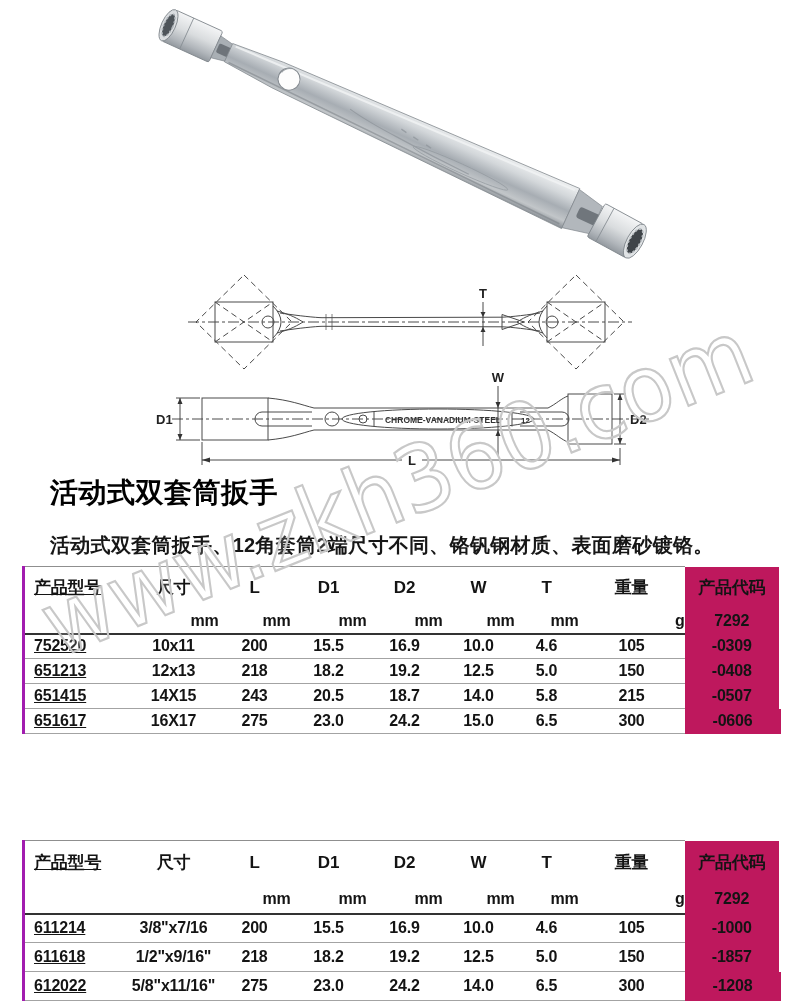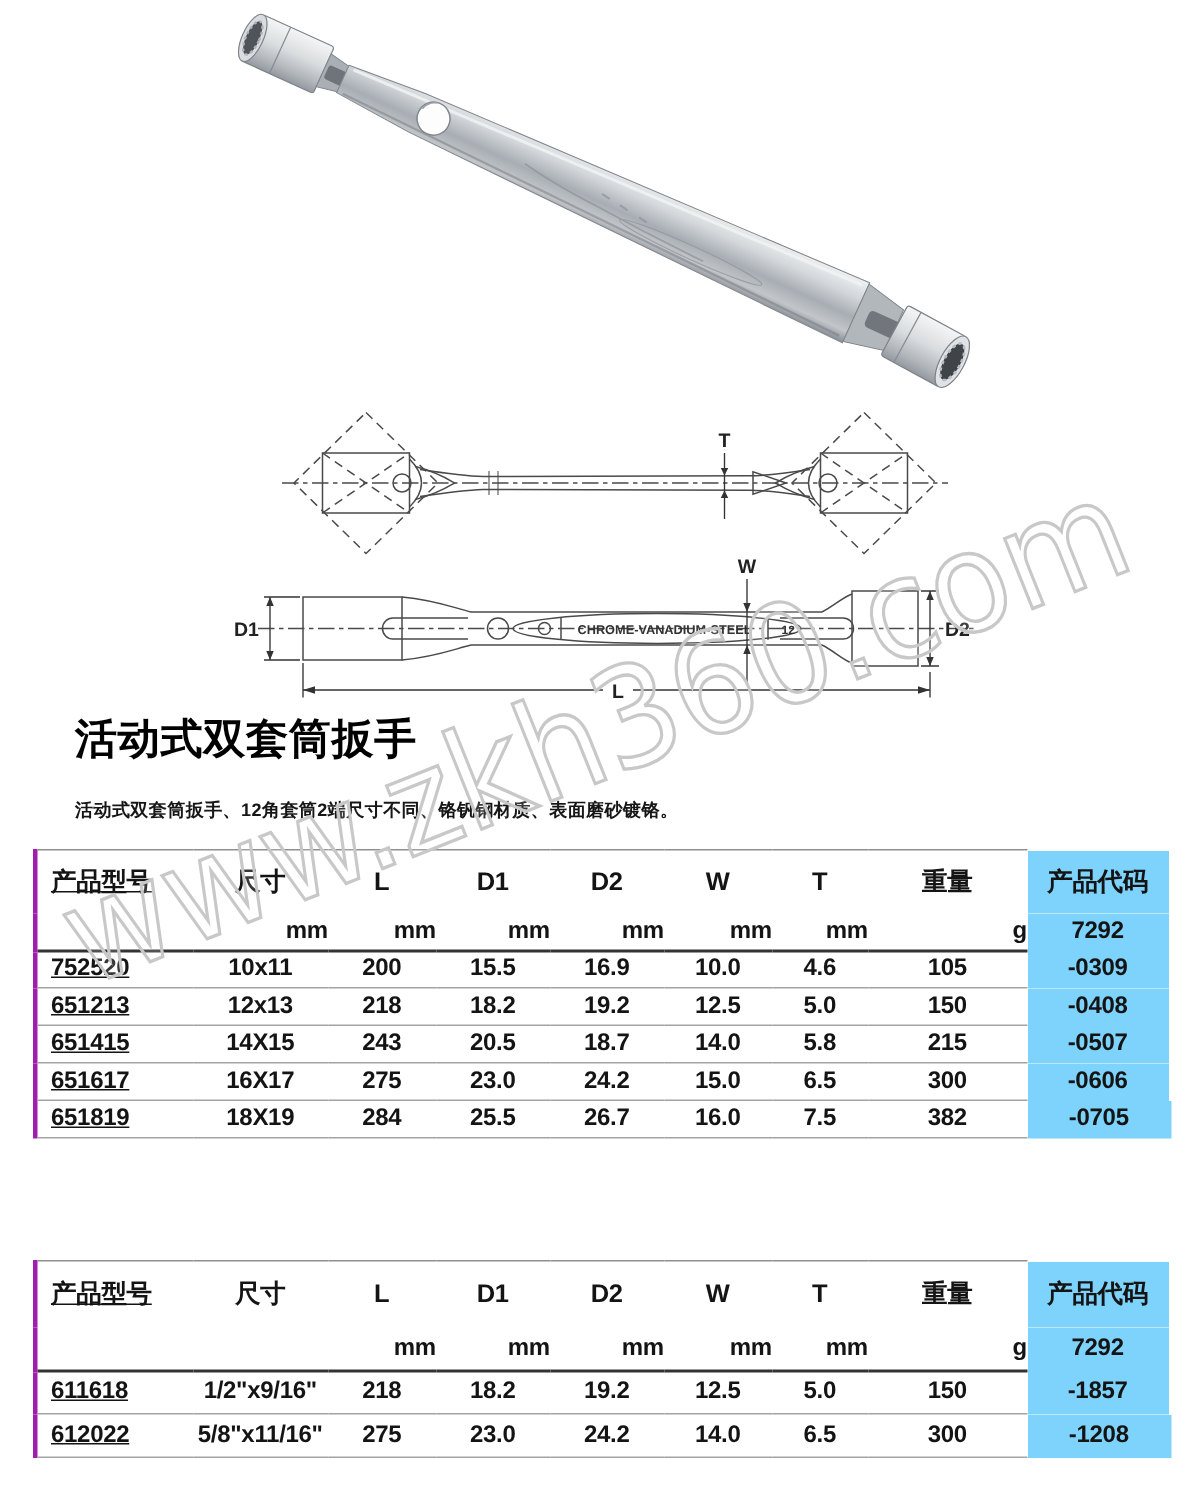--- a/index.html
+++ b/index.html
@@ -3,35 +3,35 @@
 <meta charset="utf-8">
 <style>
   html,body { margin:0; padding:0; background:#ffffff; }
   #page {
     position:relative; width:800px; height:1008px; background:#fff; overflow:hidden;
     font-family:"Liberation Sans", sans-serif; color:#141414;
   }
   .abs { position:absolute; }
   
   #title { left:50px; top:474px; font-size:28px; font-weight:bold; color:#000; letter-spacing:0.5px; }
-  #desc  { left:50px; top:532px; font-size:12px; font-weight:600; color:#161616; letter-spacing:0.3px; }
+  #desc  { left:50px; top:532px; font-size:20px; font-weight:600; color:#161616; letter-spacing:0.3px; }
   
   table.spec { position:absolute; left:22px; width:757px; border-collapse:collapse; table-layout:fixed;
                font-weight:bold; color:#141414; }
   #t1 { top:566px; } #t2 { top:840px; }
   td { text-align:center; vertical-align:middle; padding:0; font-size:16px; letter-spacing:-0.2px; overflow:hidden; white-space:nowrap; }
   td:first-child { border-left:3px solid #a21caf;text-decoration:underline; }
   tr.hrow td { font-size:17px; }
   tr.hrow td:not(.code) { border-top:1px solid #8f8f8f; }
   tr.urow td:not(.code) { border-bottom:2px solid #333333;text-align:right; }
   tr.drow td:not(.code) { border-bottom:1px solid #a3a3a3; }
   #t1 tr.hrow { height:42px; } #t1 tr.urow { height:25px; } #t1 tr.drow { height:25px; }
   #t2 tr.hrow { height:44px; } #t2 tr.urow { height:29px; } #t2 tr.drow { height:29px; }
   td.model { text-align:left; padding-left:9px; }
-  td.code  { background:#7dd3fc; }
+  td.code  { background:#be185d; }
   
   .tech { stroke:#4a4a4a; stroke-width:1; fill:none; }
   .dash { stroke-dasharray:6 4; }
   .cl   { stroke-dasharray:11 3 3 3; }
   .dim  { stroke:#333; stroke-width:0.9; fill:none; }
   .dlab { font:bold 13px "Liberation Sans",sans-serif; fill:#222; }
   .wm   { pointer-events:none; }
 </style>
 </head>
 <body>
@@ -263,31 +263,20 @@
       <td class="model">651617</td>
       <td>16X17</td>
       <td>275</td>
       <td>23.0</td>
       <td>24.2</td>
       <td>15.0</td>
       <td>6.5</td>
       <td>300</td>
       <td class="code">-0606</td>
     </tr>
-    <tr class="drow">
-      <td class="model">651819</td>
-      <td>18X19</td>
-      <td>284</td>
-      <td>25.5</td>
-      <td>26.7</td>
-      <td>16.0</td>
-      <td>7.5</td>
-      <td>382</td>
-      <td class="code">-0705</td>
-    </tr>
   </tbody>
     </table>
 
   <table class="spec" id="t2">
     <colgroup>
       <col style="width:105px">
         <col style="width:90px">
         <col style="width:72px">
         <col style="width:76px">
       <col style="width:76px">
@@ -313,20 +302,31 @@
       <td></td>
       <td>mm</td>
       <td>mm</td>
       <td>mm</td>
       <td>mm</td>
       <td>mm</td>
       <td>g</td>
       <td class="code">7292</td>
     </tr>
     <tr class="drow">
+      <td class="model">611214</td>
+      <td>3/8"x7/16</td>
+      <td>200</td>
+      <td>15.5</td>
+      <td>16.9</td>
+      <td>10.0</td>
+      <td>4.6</td>
+      <td>105</td>
+      <td class="code">-1000</td>
+    </tr>
+    <tr class="drow">
       <td class="model">611618</td>
       <td>1/2"x9/16"</td>
       <td>218</td>
       <td>18.2</td>
       <td>19.2</td>
       <td>12.5</td>
       <td>5.0</td>
       <td>150</td>
       <td class="code">-1857</td>
     </tr>

